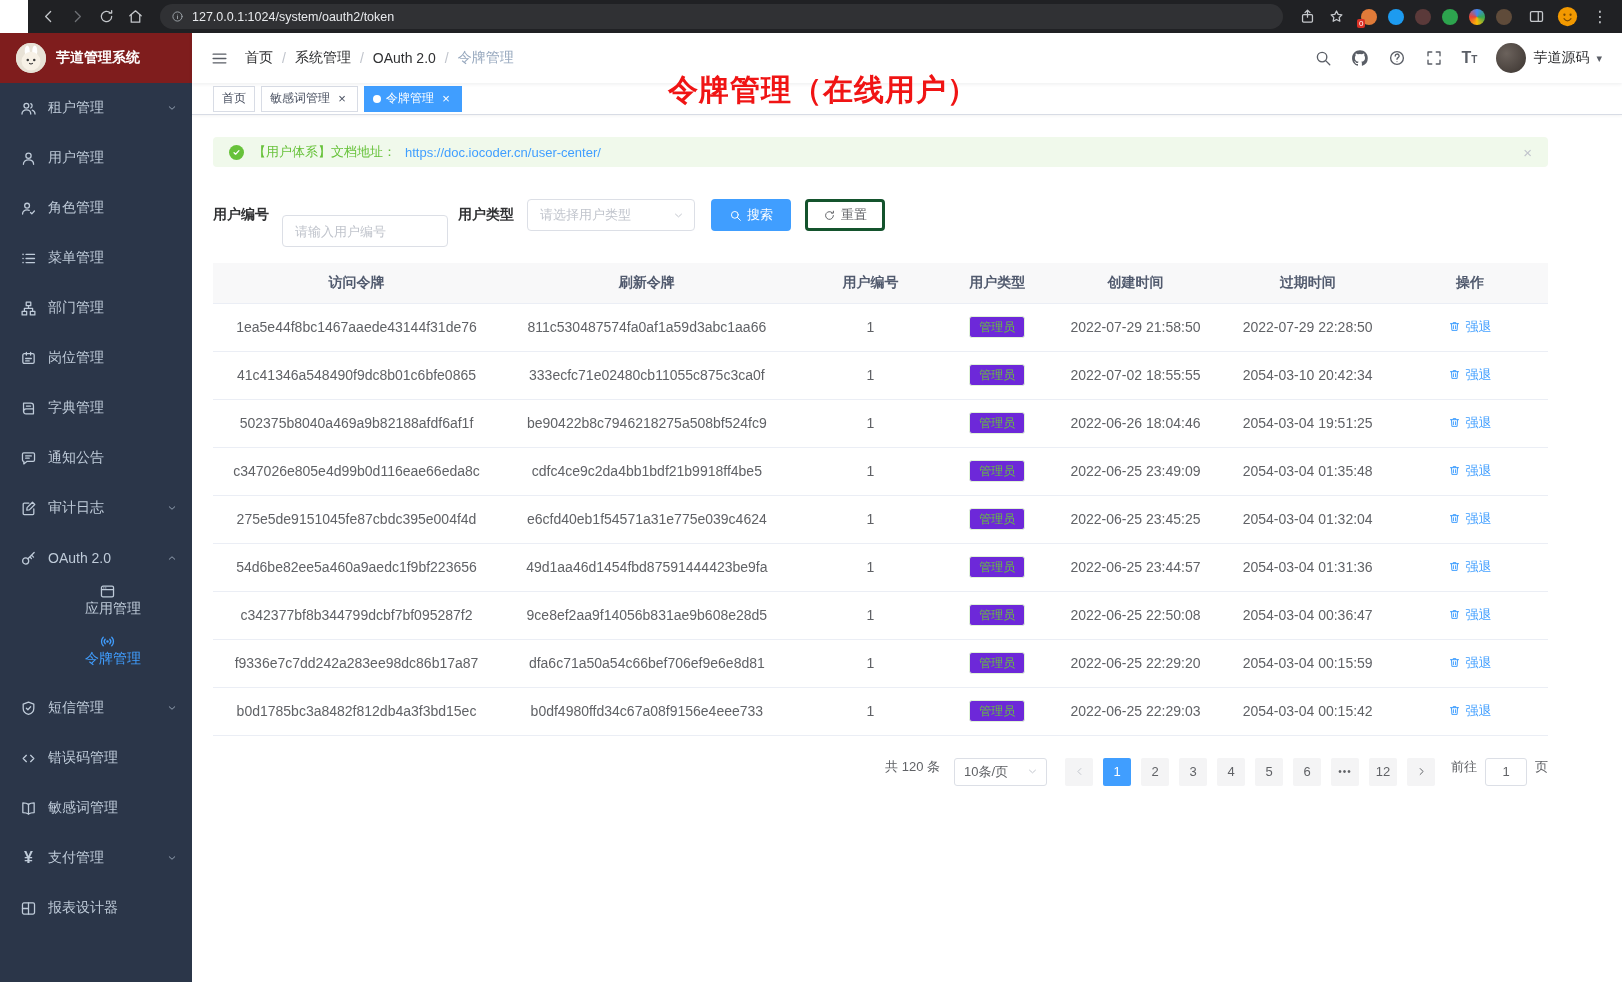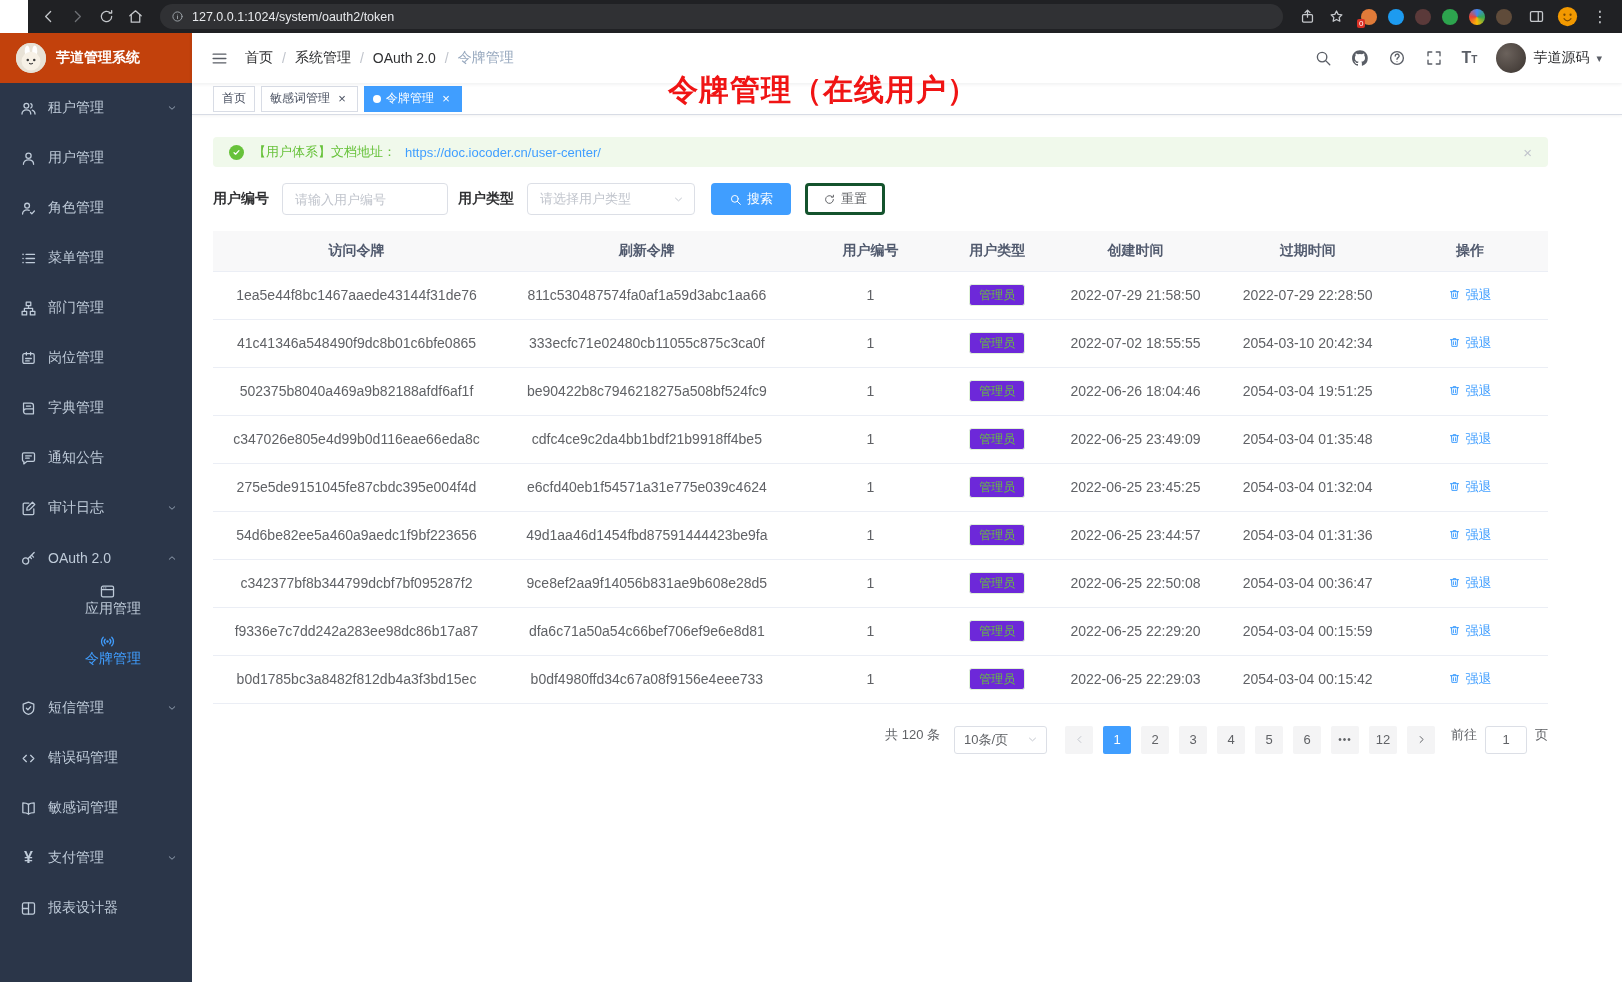--- a/index.html
+++ b/index.html
@@ -28,21 +28,21 @@
   .ext{width:16px;height:16px;border-radius:50%;position:relative;display:inline-block;cursor:pointer;}
   .ext.multi{background:conic-gradient(#4285f4,#34a853,#fbbc05,#ea4335,#4285f4);}
   .ext-badge{position:absolute;bottom:-3px;left:-4px;background:#d93025;color:#fff;font-size:8px;line-height:9px;padding:0 2px;border-radius:2px;}
   .chrome-avatar{width:21px;height:21px;flex:none;cursor:pointer;}
   .chrome-avatar svg{width:100%;height:100%;}
   .dots{color:#c5c8cc;font-size:16px;line-height:1;cursor:pointer;padding:0 2px;}
 
   
   .app{display:flex;height:calc(100% - 33px);}
   .sidebar{width:192px;background:#2b3649;flex:none;display:flex;flex-direction:column;overflow:hidden;}
-  .logo{height:50px;display:flex;align-items:center;gap:10px;padding-left:16px;background:#c2410c;cursor:pointer;flex:none;}
+  .logo{height:50px;display:flex;align-items:center;gap:10px;padding-left:16px;background:#7f1d1d;cursor:pointer;flex:none;}
   .logo-img{width:30px;height:30px;border-radius:50%;overflow:hidden;background:#dcd6cc;flex:none;}
   .logo-img svg{width:100%;height:100%;}
   .logo-title{color:#fff;font-weight:bold;font-size:14px;white-space:nowrap;}
   .menu-item{height:50px;display:flex;align-items:center;padding:0 14px 0 20px;color:#bfcbd9;font-size:14px;cursor:pointer;flex:none;}
   .menu-item.child{padding-left:48px;flex-direction:column;}
   .menu-item.active{color:var(--accent);}
   .mi-icon{width:17px;height:17px;margin-right:11px;display:flex;align-items:center;justify-content:center;flex:none;}
   .mi-icon svg{width:100%;height:100%;}
   .yen-glyph{font-size:16px;font-weight:bold;line-height:1;}
   .mi-label{white-space:nowrap;}
@@ -83,21 +83,21 @@
   .alert{height:30px;background:#f0f9eb;border-radius:4px;display:flex;align-items:center;gap:9px;padding:0 16px;}
   .alert-check{width:15px;height:15px;border-radius:50%;background:var(--success);color:#fff;display:flex;align-items:center;justify-content:center;flex:none;}
   .alert-check svg{width:9px;height:9px;stroke-width:3.4px;}
   .alert-text{font-size:13px;color:var(--success);}
   .alert-link{font-size:13px;color:var(--accent);cursor:pointer;text-decoration:none;}
   .alert-close{margin-left:auto;color:#c0c4cc;font-size:15px;cursor:pointer;line-height:1;}
 
   .filters{display:flex;align-items:center;margin-top:16px;font-size:14px;}
   .f-label{font-weight:bold;color:#303133;margin-right:13px;white-space:nowrap;}
   .f-label.lbl2{margin-left:10px;}
-  .f-input{width:166px;height:32px;border:1px solid #dcdfe6;border-radius:4px;padding:0 12px;font-size:13px;color:#8b5cf6;outline:none;font-family:inherit;}
+  .f-input{width:166px;height:32px;border:1px solid #dcdfe6;border-radius:4px;padding:0 12px;font-size:13px;color:#8b5cf6;outline:none;font-family:inherit;margin-top:32px;}
   .f-input::placeholder{color:#c0c4cc;}
   .f-select{width:168px;height:32px;border:1px solid #dcdfe6;border-radius:4px;display:flex;align-items:center;justify-content:space-between;padding:0 9px 0 12px;cursor:pointer;margin-right:16px;}
   .f-select .placeholder{font-size:13px;color:#c0c4cc;}
   .sel-chevron{width:13px;height:13px;color:#c0c4cc;flex:none;}
   .btn{height:32px;border-radius:4px;display:inline-flex;align-items:center;gap:5px;font-size:13px;padding:0 15px;cursor:pointer;border:3px solid #14532d;background:#fff;color:#606266;font-family:inherit;margin-right:14px;}
   .btn.primary{background:var(--accent);border-color:var(--accent);color:#fff;}
   .btn-icon{width:13px;height:13px;flex:none;}
 
   table{width:100%;border-collapse:collapse;margin-top:16px;font-size:14px;table-layout:fixed;}
   thead th{height:40px;background:#f8f8f9;color:#515a6e;font-weight:bold;border-bottom:1px solid #ebeef5;text-align:center;white-space:nowrap;}

